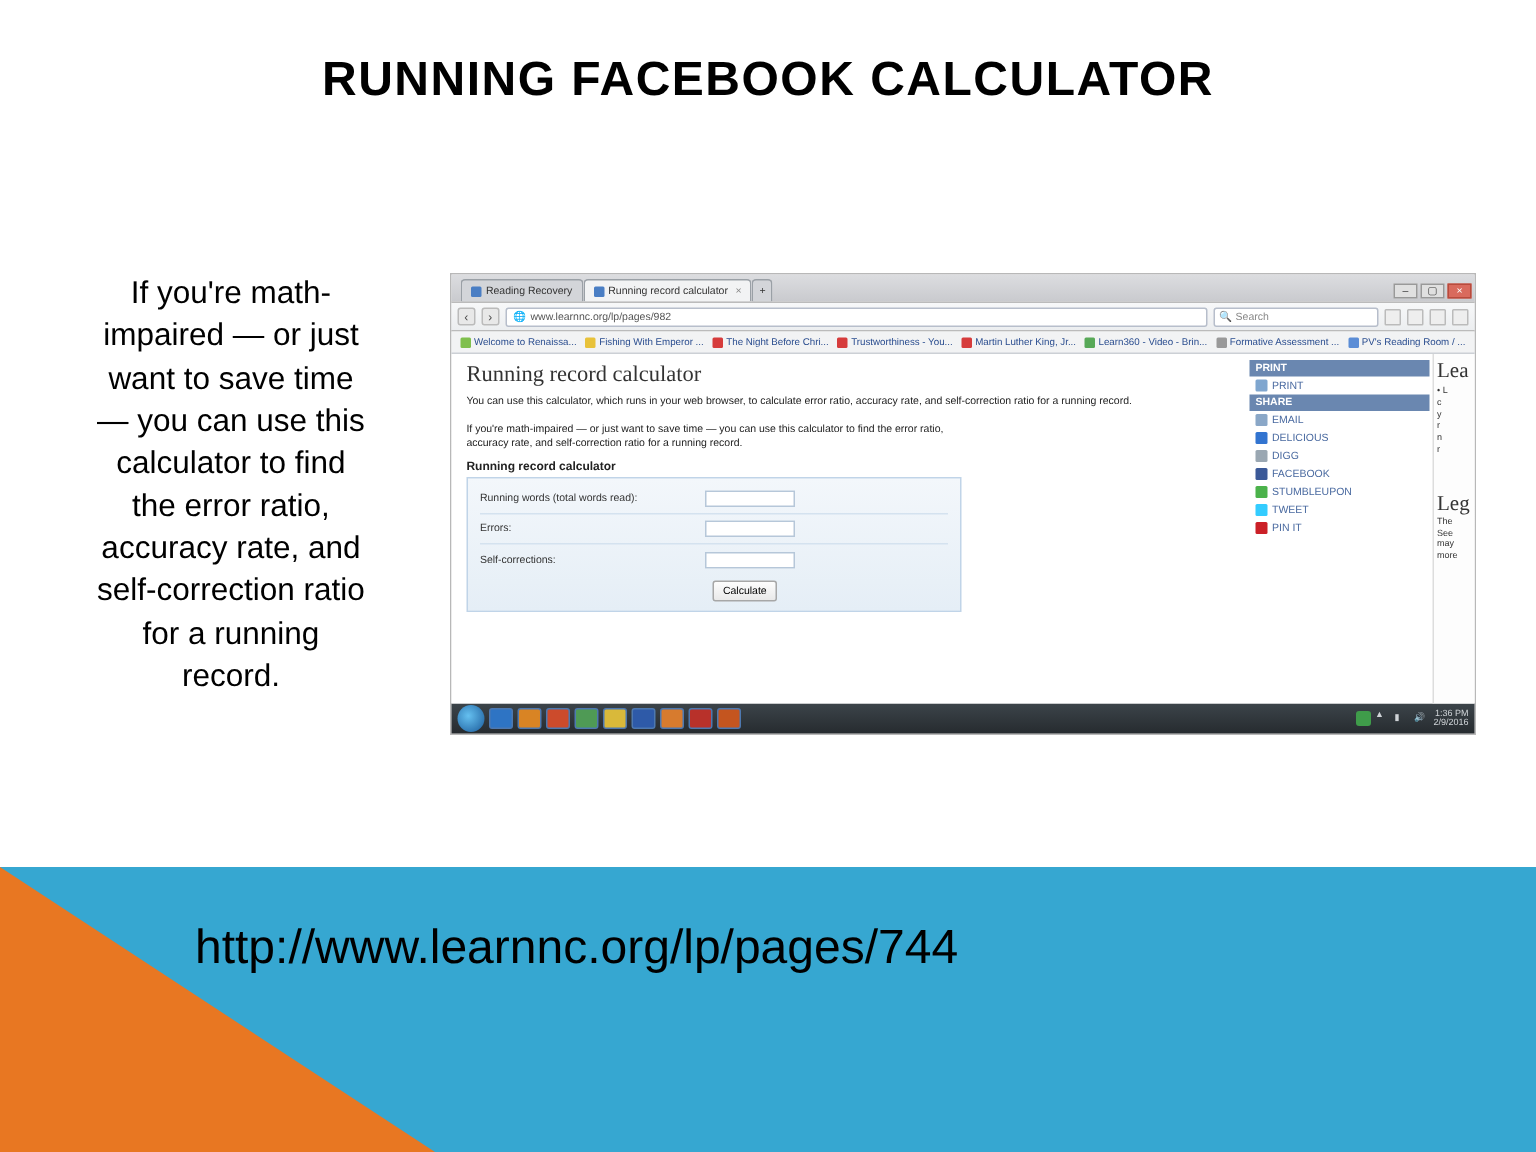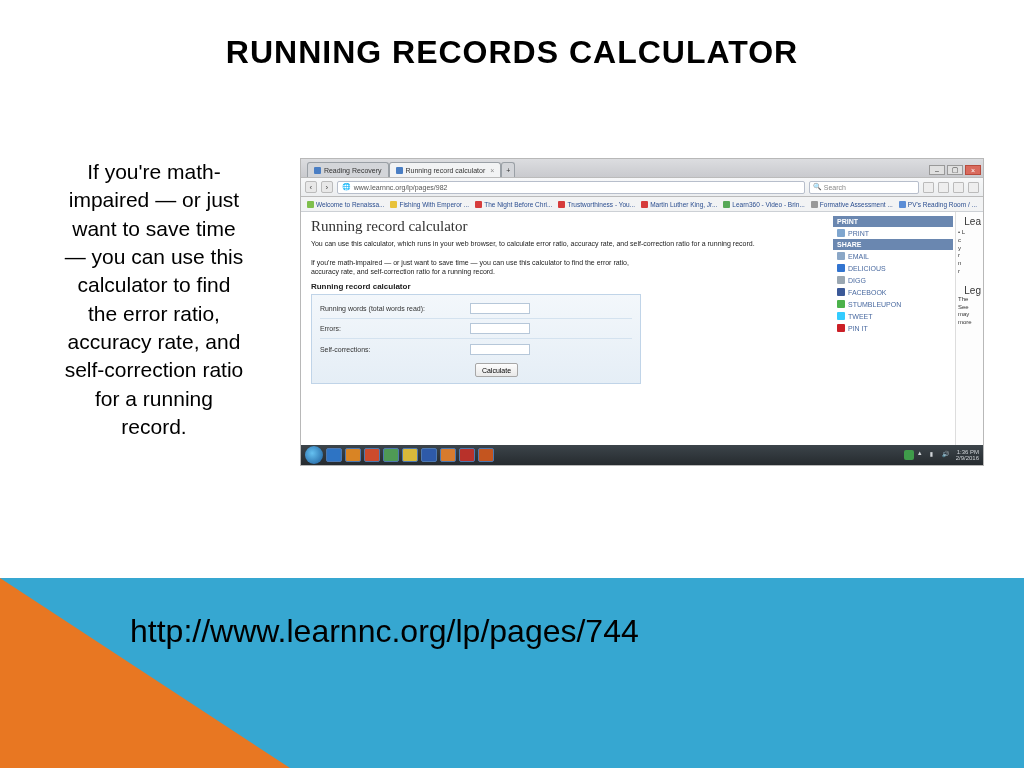--- a/index.html
+++ b/index.html
@@ -15,21 +15,21 @@
     text-align: center;
     font-size: 32px;
     font-weight: 700;
     letter-spacing: 1px;
     padding-top: 34px;
     color: #000;
   }
   .body-row {
     display: flex;
     position: absolute;
-    top: 148px;
+    top: 172px;
     left: 0;
     width: 100%;
     padding: 10px 40px 0 60px;
     gap: 40px;
   }
   .blurb {
     width: 310px;
     font-size: 21px;
     line-height: 1.35;
     text-align: center;
@@ -101,21 +101,21 @@
   .calc-row{display:flex;align-items:center;height:20px;font-size:7px;color:#333;border-bottom:1px solid #d4e2ef;}
   .calc-row:last-of-type{border-bottom:none;}
   .calc-row label{width:150px;}
   .calc-row input{width:60px;height:11px;border:1px solid #b6c7d9;background:#fff;font-size:7px;}
   .calc-btn{margin-top:4px;margin-left:155px;font-size:7px;height:14px;padding:0 6px;background:linear-gradient(#fdfdfd,#e9e9e9);border:1px solid #a7a7a7;border-radius:2px;}
   .side{width:122px;padding:4px 2px 0 0;}
   .side-head{background:#6a87b0;color:#fff;font-size:7px;font-weight:700;padding:2px 4px;}
   .side-item{font-size:7px;color:#4a6aa0;padding:2px 4px;display:flex;align-items:center;gap:3px;}
   .side-item .sic{width:8px;height:8px;border-radius:1px;}
   .right-peek{width:28px;background:#fdfdfd;border-left:1px solid #ddd;padding:4px 2px;font-size:7px;color:#333;overflow:hidden;}
-  .right-peek .pk-h{font-family:Liberation Sans, sans-serif;font-size:10px;text-align:right;}
+  .right-peek .pk-h{font-family:Liberation Serif, serif;font-size:14px;}
   .taskbar{
     height:20px;background:linear-gradient(#3c444a,#262b2f);
     display:flex;align-items:center;gap:3px;padding:0 4px;
   }
   .start{width:18px;height:18px;border-radius:50%;background:radial-gradient(circle at 40% 40%,#65c0f0,#1a5a9a);}
   .task-ico{width:16px;height:14px;border-radius:2px;background:#3a5c8b;border:1px solid #4d78b0;}
   .tray{margin-left:auto;display:flex;align-items:center;gap:3px;color:#d0d4d8;font-size:6px;}
   .tray .t{width:10px;height:10px;}
   .clock{line-height:1;text-align:right;}
   
@@ -130,21 +130,21 @@
     clip-path: polygon(0 0, 0 190px, 290px 190px);
   }
   .footer-url{
     position:absolute;left:130px;bottom:118px;
     font-size:32px;font-family:Arial,sans-serif;color:#000;
   }
 </style>
 </head>
 <body>
 
-<h1 class="slide-title">RUNNING RECORDS CALCULATOR</h1>
+<h1 class="slide-title">RUNNING FACEBOOK CALCULATOR</h1>
 
 <div class="body-row">
   <div class="blurb">If you're math-impaired — or just want to save time — you can use this calculator to find the error ratio, accuracy rate, and self-correction ratio for a running record.</div>
 
   <div class="browser">
 
     <div class="tab-strip">
       <div class="tab">
         <span class="favicon"></span>
         <span>Reading Recovery</span>
@@ -277,21 +277,21 @@
       <div class="right-peek">
         <div class="pk-h">Lea</div>
         <div id="peek1" style="font-size:6px;line-height:1.3;margin-top:2px;">
             <div>• L</div>
             <div>c</div>
             <div>y</div>
             <div>r</div>
             <div>n</div>
             <div>r</div>
           </div>
-        <div class="pk-h" style="margin-top:9px;">Leg</div>
+        <div class="pk-h" style="margin-top:24px;">Leg</div>
         <div id="peek2" style="font-size:6px;line-height:1.3;">
             <div>The</div>
             <div>See</div>
             <div>may</div>
             <div>more</div>
           </div>
       </div>
     </div>
 
     <div class="taskbar">

